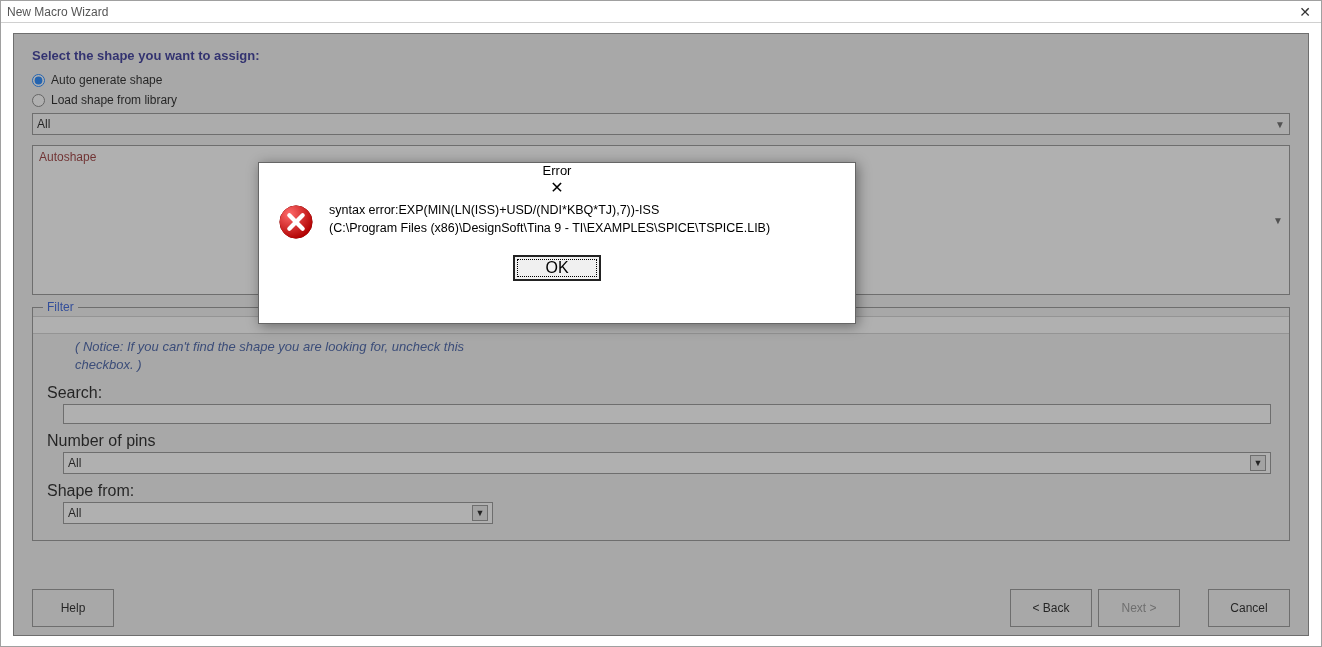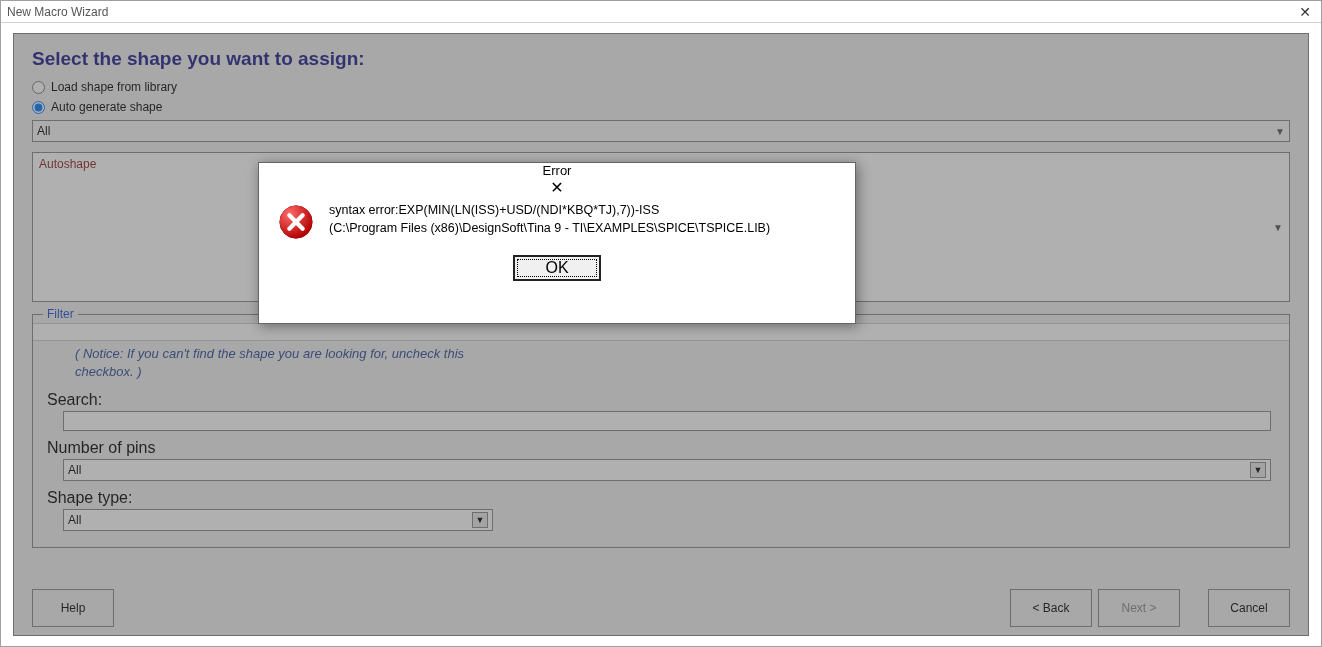--- a/index.html
+++ b/index.html
@@ -11,21 +11,21 @@
   .wizard-titlebar .spacer { flex: 1; }
   .close-x { font-size: 14px; color: #333; cursor: pointer; padding: 0 4px; }
 
   .wizard-body { position: relative; padding: 10px 12px 10px 12px; height: calc(100% - 22px); }
 
   
   .dim-overlay { position: absolute; left: 12px; top: 10px; right: 12px; bottom: 10px; background: rgba(80,80,80,0.45); pointer-events: none; z-index: 5; }
 
   .content-frame { position: relative; border: 1px solid #888; background: #f0f0f0; height: 100%; padding: 14px 18px 10px 18px; }
 
-  .section-title { font-size: 19px; font-weight: bold; color: #1a1a8a; margin-bottom: 10px; }
+  .section-title { font-size: 13px; font-weight: bold; color: #1a1a8a; margin-bottom: 10px; }
 
   .radio-row { display: flex; align-items: center; font-size: 12px; color: #000; margin-bottom: 6px; }
   .radio-row input { margin-right: 6px; }
 
   .combo { width: 100%; height: 22px; border: 1px solid #888; background: #f8f8f8; font-size: 12px; padding: 2px 4px; color: #000; display: flex; align-items: center; justify-content: space-between; margin-top: 6px; }
   .combo .arrow { font-size: 10px; color: #555; }
 
   .shape-list { margin-top: 10px; width: 100%; height: 150px; border: 1px solid #888; background: #fff; padding: 4px 6px; font-size: 12px; color: #8b1a1a; overflow: hidden; display:flex; justify-content:space-between;}
   .shape-list .arrow { color:#555; align-self:center; font-size:10px;}
 
@@ -66,26 +66,26 @@
     <span class="spacer"></span>
     <span class="close-x">✕</span>
   </div>
 
   <div class="wizard-body">
     <div class="content-frame">
 
       <div class="section-title">Select the shape you want to assign:</div>
 
       <label class="radio-row">
+        <input type="radio" name="shapesrc" checked="" style="">
+        <span>Auto generate shape</span>
+      </label>
+      <label class="radio-row">
         <input type="radio" name="shapesrc" style="">
         <span>Load shape from library</span>
-      </label>
-      <label class="radio-row">
-        <input type="radio" name="shapesrc" checked="" style="">
-        <span>Auto generate shape</span>
       </label>
 
       <div class="combo">
         <span>All</span>
         <span class="arrow">▼</span>
       </div>
 
       <div class="shape-list">
         <span>Autoshape</span>
         <span class="arrow">▼</span>
@@ -100,21 +100,21 @@
         <div class="text-input">
           <span></span>
         </div>
 
         <span class="field-label">Number of pins</span>
         <div class="combo-small">
           <span>All</span>
           <span class="arrow-btn">▼</span>
         </div>
 
-        <span class="field-label">Shape type:</span>
+        <span class="field-label">Shape from:</span>
         <div class="combo-small half">
           <span>All</span>
           <span class="arrow-btn">▼</span>
         </div>
       </div>
 
       <div class="button-row">
         <div class="wiz-btn help">
             <span>Help</span>
           </div>

